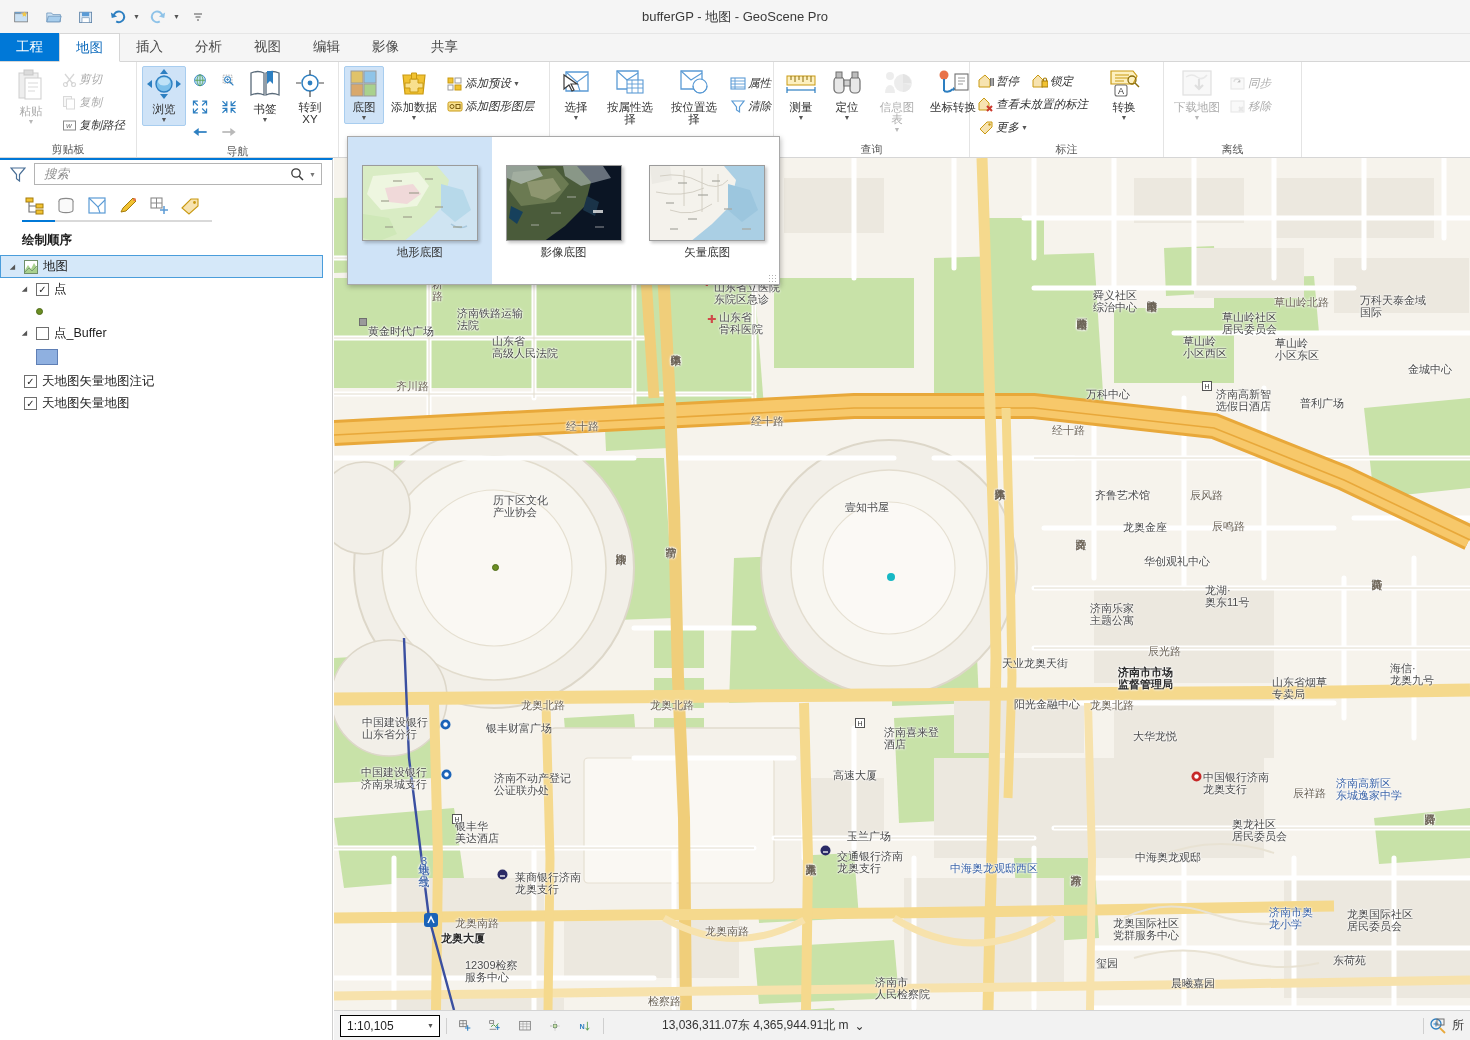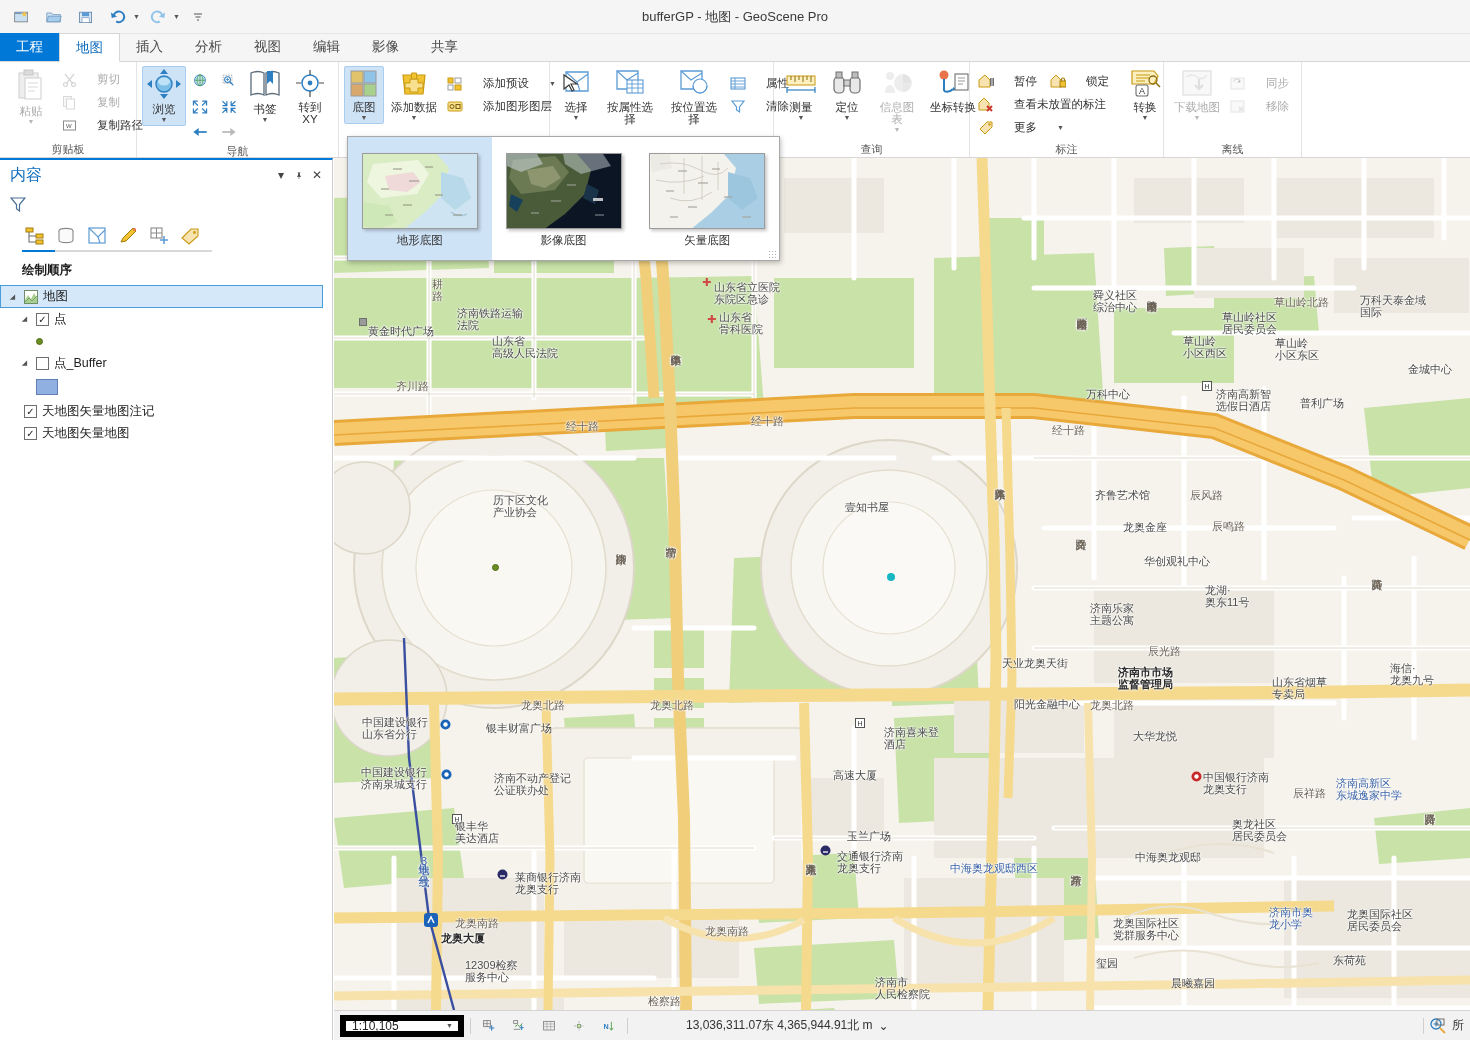--- a/index.html
+++ b/index.html
@@ -75,30 +75,30 @@
   }
   .bigbtn.sel { background: #cfe3f7; border-color: #a8cdef; }
   .bigbtn.disabled { cursor: default; opacity: .42; }
   .bigbtn .lbl {
     font-size: 11.5px; color: #333; text-align: center; line-height: 12px; margin-top: 2px;
     white-space: pre-line;
   }
   .bigbtn .caret { font-size: 7px; color: #555; line-height: 7px; margin-top: 1px; }
   .smallcol { display: flex; flex-direction: column; gap: 1px; padding-top: 2px; }
   .smallbtn {
-    display: flex; align-items: center; gap: 20px; padding: 1px 5px 1px 2px;
+    display: flex; align-items: center; gap: 2px; padding: 1px 5px 1px 2px;
     cursor: pointer; border: 1px solid transparent; border-radius: 2px; background: transparent;
-    font-size: 11.5px; color: #333; height: 22px; white-space: nowrap;
+    font-size: 11.5px; color: #333; height: 22px; white-space: nowrap; font-style: italic;
   }
   .smallbtn.disabled { opacity: .42; cursor: default; }
   .ic { display: inline-flex; align-items: center; justify-content: center; flex: none; }
 
   
   .gallery {
-    position: absolute; left: 347px; top: 136px; width: 433px; height: 125px;
+    position: absolute; left: 347px; top: 136px; width: 433px; height: 149px;
     background: #ffffff; border: 1px solid #a9a9a9; box-shadow: 1px 2px 5px rgba(0,0,0,.25);
     display: flex; align-items: stretch; z-index: 40;
   }
   .gal-item {
     width: 144px; display: flex; flex-direction: column; align-items: center;
     justify-content: center; cursor: pointer; gap: 4px; padding-top: 4px;
   }
   .gal-item.sel { background: #cfe3f7; }
   .gal-thumb {
     width: 116px; height: 76px; border: 1px solid #9b9b9b;
@@ -190,21 +190,21 @@
   }
   .poi-bank { position: absolute; width: 11px; height: 11px; }
 
   
   .statusbar {
     position: absolute; left: 334px; top: 1010px; width: 1136px; height: 30px;
     background: #f2f2f2; border-top: 1px solid #d4d4d4;
     display: flex; align-items: center; padding: 0 6px; gap: 6px;
   }
   .scalebox {
-    width: 124px; height: 22px; border: 6px solid #000000; background: #fff;
+    width: 100px; height: 22px; border: 1px solid #000000; background: #fff;
     display: flex; align-items: center; padding: 0 2px 0 6px; font-size: 12px; color: #222;
   }
   .scalebox .sv { flex: 1; }
   .sb-sep { width: 1px; height: 16px; background: #cfcfcf; }
   .sb-btn {
     width: 24px; height: 22px; display: flex; align-items: center; justify-content: center;
     cursor: pointer; background: transparent; border: none;
   }
   .coords { font-size: 12px; color: #333; margin-left: 52px; display: flex; align-items: center; gap: 6px; }
   .sb-right { margin-left: auto; display: flex; align-items: center; gap: 5px; font-size: 12px; color: #333; }
@@ -676,37 +676,37 @@
           <span>移除</span>
         </button>
       </div>
     </div>
     <div class="rgroup-title">离线</div>
   </div>
 
 </div>
 
 <div class="pane">
-  <div class="pane-head">
-    <div class="pane-title">内容</div>
-    <button class="pane-btn">▾</button>
-    <button class="pane-btn">
-      <svg width="11" height="13" viewBox="0 0 11 13">
-            <path d="M3 1h5v1H7v4l2 2v1H6v4H5V9H2V8l2-2V2H3z" fill="#3a3a3a"></path>
-          </svg>
-    </button>
-    <button class="pane-btn">✕</button>
-  </div>
 
   <div class="searchrow">
     <span class="filter-ic">
       <svg width="16" height="16" viewBox="0 0 16 16">
             <path d="M1 2 L15 2 L9.5 8.5 L9.5 15 L6.5 12.8 L6.5 8.5Z" fill="none" stroke="#4a6f96" stroke-width="1.2"></path>
           </svg>
     </span>
+    <div class="searchbox">
+      <input type="text" placeholder="搜索" style="">
+      <span style="display:flex;align-items:center;padding:0 2px;">
+        <svg width="14" height="14" viewBox="0 0 14 14">
+              <circle cx="6" cy="6" r="4.2" fill="none" stroke="#3a3a3a" stroke-width="1.3"></circle>
+              <path d="M9.2 9.2 L13 13" stroke="#3a3a3a" stroke-width="1.5"></path>
+            </svg>
+      </span>
+      <span style="font-size:7px;color:#777;padding:0 3px;">▼</span>
+    </div>
   </div>
 
   <div class="tabsrow">
     <span class="tabic">
       <svg width="20" height="18" viewBox="0 0 20 18">
             <rect x="1" y="1" width="7" height="4" fill="#f1c232" stroke="#a57c0b"></rect>
             <rect x="11" y="7" width="7" height="4" fill="#f1c232" stroke="#a57c0b"></rect>
             <rect x="11" y="13" width="7" height="4" fill="#f1c232" stroke="#a57c0b"></rect>
             <path d="M4 5 V15 H11 M4 9 H11" stroke="#6f6f6f" stroke-width="1.1" fill="none"></path>
           </svg>

